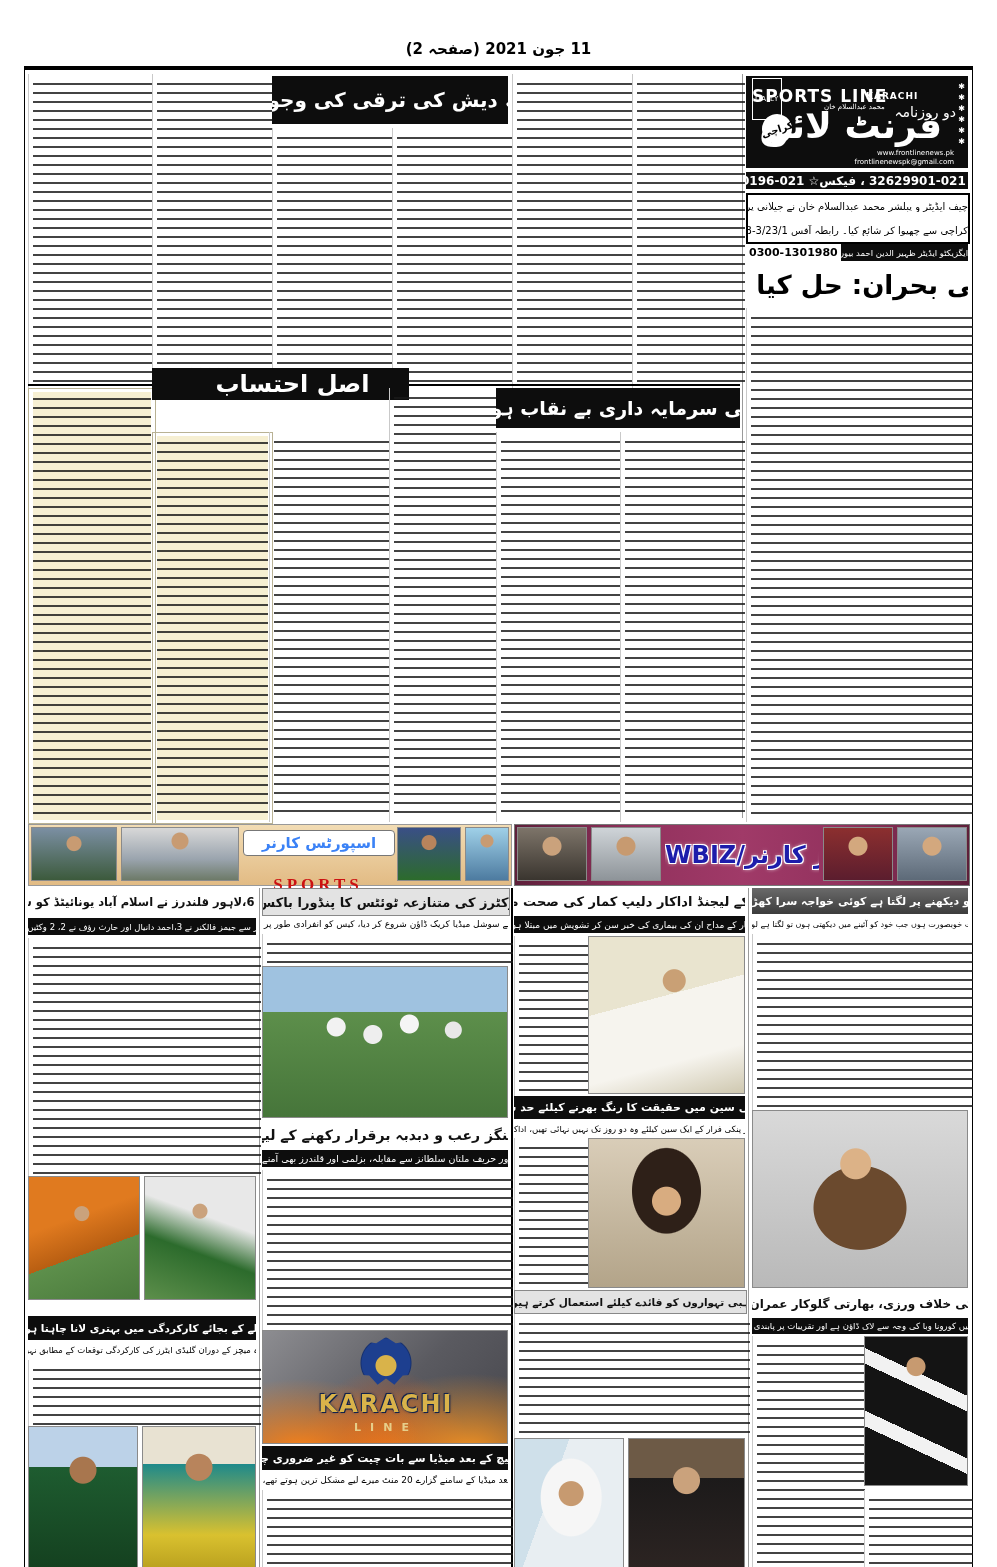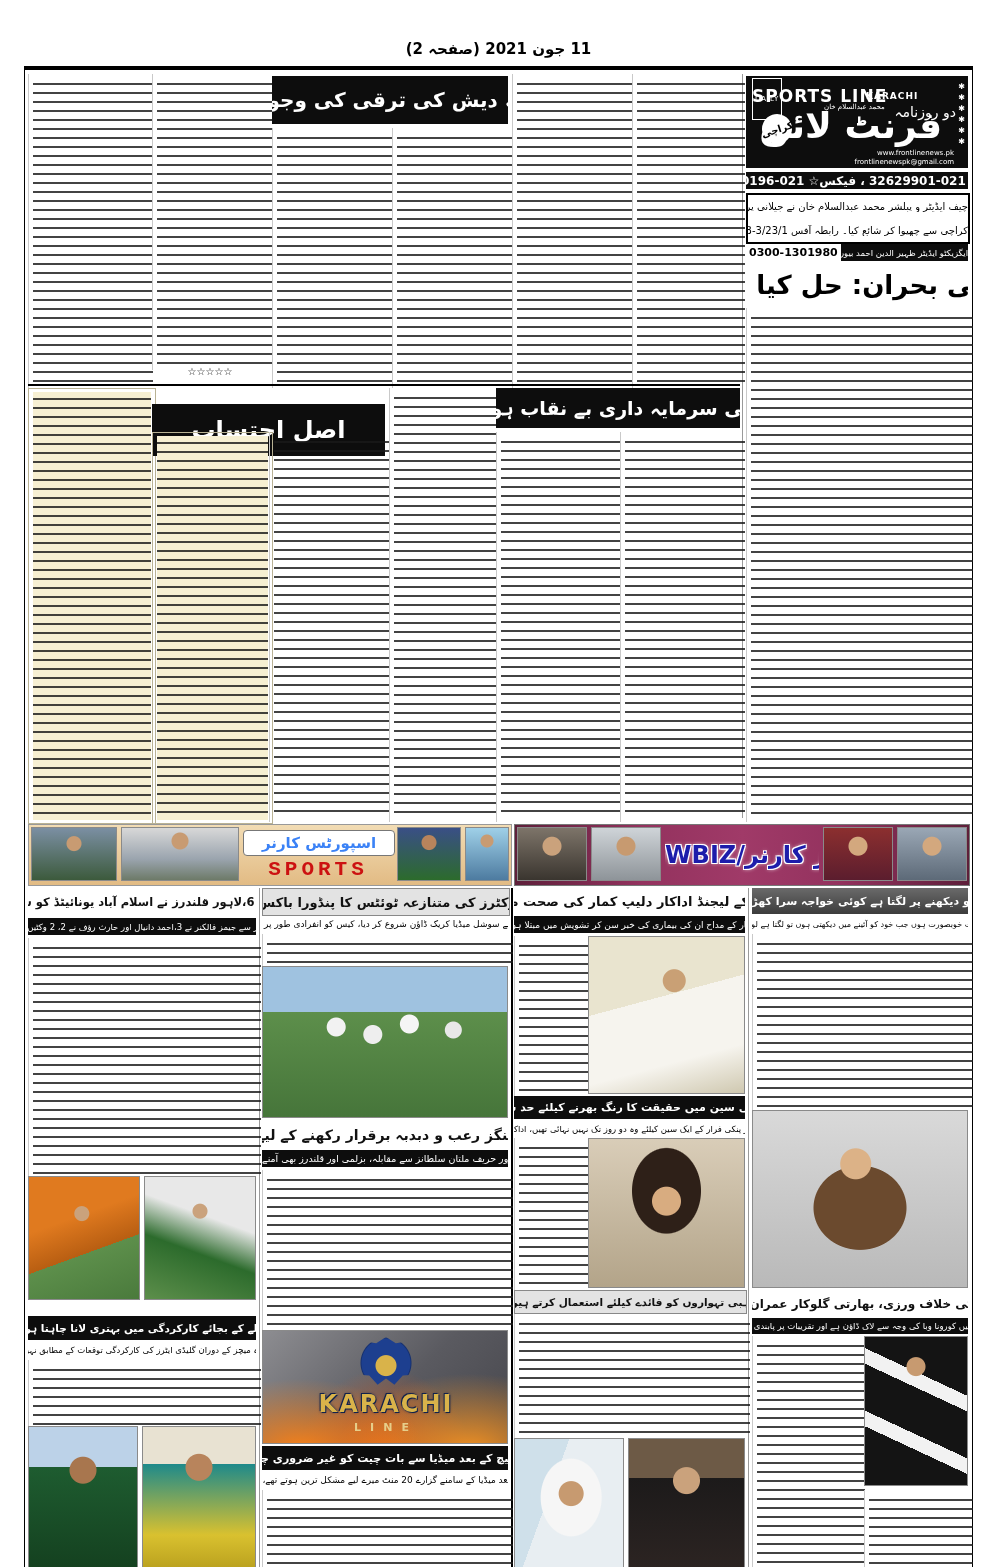--- a/index.html
+++ b/index.html
@@ -75,40 +75,40 @@
   <div class="abs blackbar bar urdu hl" style="top:40px;left:272px;width:236px;height:48px;font-size:20px;">بنگلہ دیش کی ترقی کی وجوہات</div>
   <div class="abs sim" style="top:92px;left:272px;width:116px;height:254px;"></div>
   <div class="abs sim" style="top:92px;left:392px;width:116px;height:254px;"></div>
   <div class="abs sim" style="top:38px;left:512px;width:116px;height:308px;"></div>
   <div class="abs sim" style="top:38px;left:632px;width:108px;height:308px;"></div>
 
   <div class="abs rule" style="top:348px;left:28px;width:712px;height:2px;"></div>
 
   <div class="abs sim cream" style="top:352px;left:28px;width:118px;height:428px;"></div>
 
-  <div class="abs blackbar bar urdu hl" style="top:368px;left:152px;width:233px;height:52px;font-size:24px;">اصل احتساب</div>
+  <div class="abs blackbar bar urdu hl" style="top:332px;left:152px;width:233px;height:32px;font-size:24px;padding-left:24px;">اصل احتساب</div>
   <div class="abs sim cream" style="top:396px;left:152px;width:111px;height:384px;"></div>
   <div class="abs sim" style="top:396px;left:269px;width:116px;height:384px;"></div>
   <div class="abs sim" style="top:352px;left:389px;width:103px;height:428px;"></div>
 
   <div class="abs blackbar bar urdu hl" style="top:352px;left:496px;width:244px;height:40px;font-size:19px;">عالمی سرمایہ داری بے نقاب ہوگئی</div>
   <div class="abs sim" style="top:396px;left:496px;width:120px;height:384px;"></div>
   <div class="abs sim" style="top:396px;left:620px;width:120px;height:384px;"></div>
 
   <div class="abs" style="top:788px;left:28px;width:482px;height:60px;background:linear-gradient(#f2dcb4,#e2bb84);border:1px solid #999;">
     <div class="abs photo" style="top:2px;left:2px;width:86px;height:54px;background:
            radial-gradient(circle at 50% 30%, #c89b72 0 7px, transparent 8px),
            linear-gradient(#7b8fa3,#3c5a3c);"></div>
     <div class="abs photo" style="top:2px;left:92px;width:118px;height:54px;background:
            radial-gradient(circle at 50% 25%, #c89b72 0 8px, transparent 9px),
            linear-gradient(#d8d8d8,#9aa4ae 60%,#6d7a68);"></div>
     <div class="abs bar urdu hl" style="top:5px;left:214px;width:150px;height:24px;background:#fff;border:1px solid #777;border-radius:4px;
                 color:#3b82f6;font-size:15px;">اسپورٹس کارنر</div>
-    <div class="abs bar hl" style="top:32px;left:214px;width:150px;height:24px;color:#cc1111;font-size:21px;letter-spacing:4px;
-                font-family:Liberation Mono, monospace;">SPORTS</div>
+    <div class="abs bar hl" style="top:48px;left:214px;width:150px;height:24px;color:#cc1111;font-size:17px;letter-spacing:4px;
+                font-family:Liberation Serif, serif;">SPORTS</div>
     <div class="abs photo" style="top:2px;left:368px;width:64px;height:54px;background:
            radial-gradient(circle at 50% 28%, #b8845c 0 7px, transparent 8px),
            linear-gradient(#3a4f86,#2c6b2c);"></div>
     <div class="abs photo" style="top:2px;left:436px;width:44px;height:54px;background:
            radial-gradient(circle at 50% 25%, #c89b72 0 6px, transparent 7px),
            linear-gradient(#9fd0e8,#4d7ba0);"></div>
   </div>
 
   <div class="abs" style="top:788px;left:514px;width:454px;height:60px;border:1px solid #777;
               background:linear-gradient(90deg,#5e1f3a,#93325e 28%,#a03a68 50%,#93325e 72%,#5e1f3a);">

